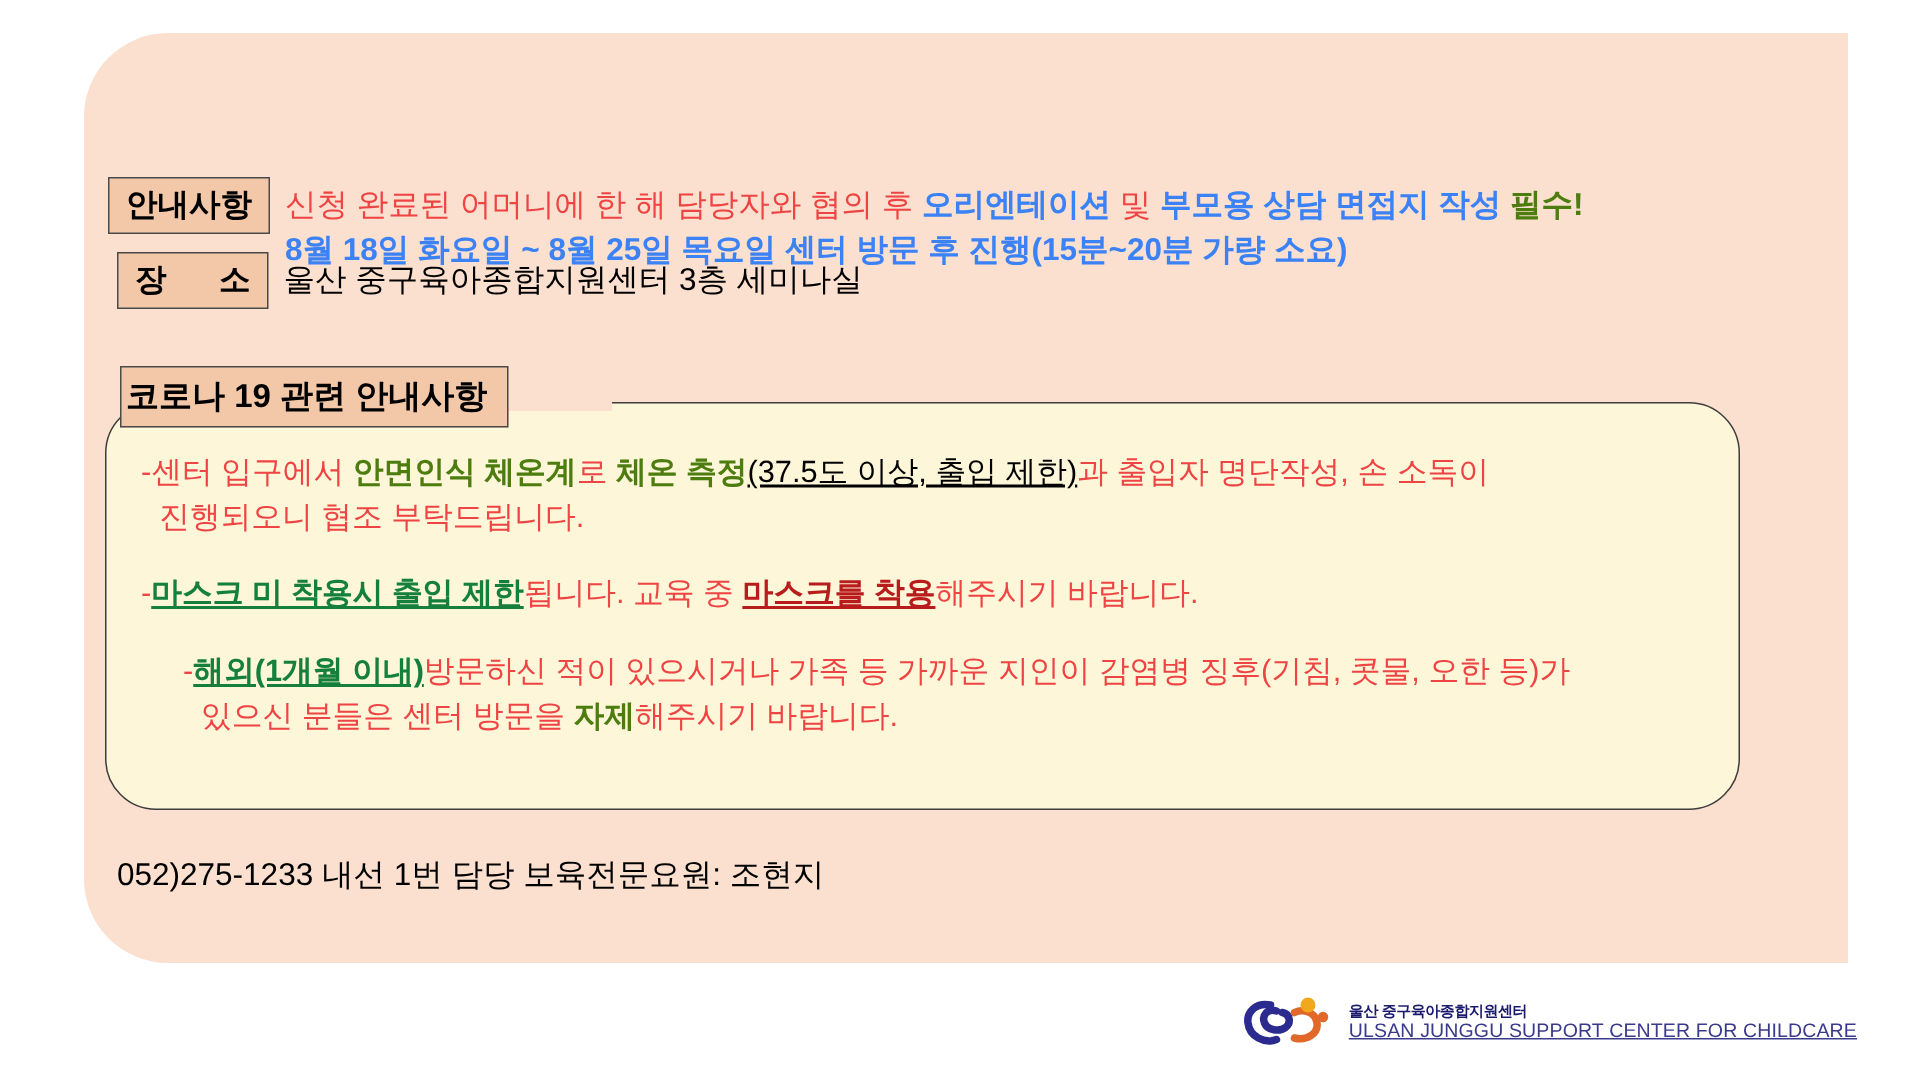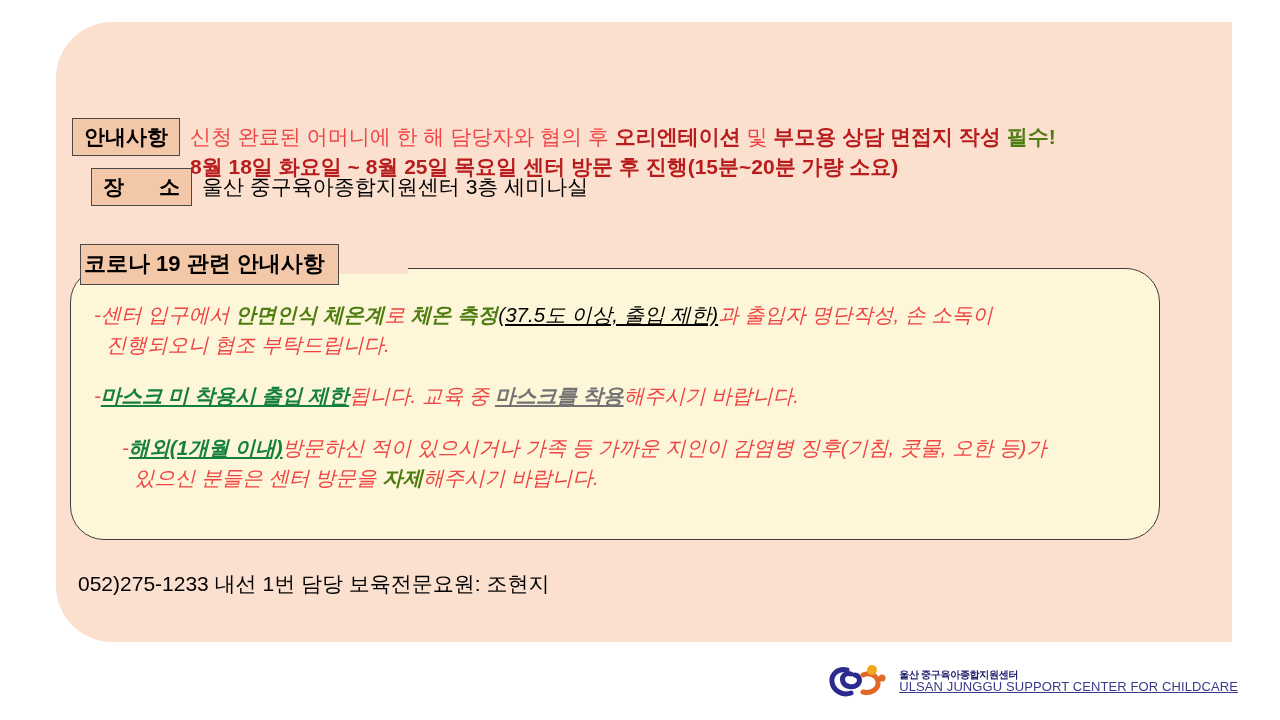--- a/index.html
+++ b/index.html
@@ -64,26 +64,26 @@
     line-height: 1.42;
     color: #000000;
     padding-top: 4px;
   }
 
   
   #row-notice { left: 72px; top: 88px; width: 1090px; margin-top: 30px; }
   #row-notice .body { width: 1000px; }
 
   
-  #row-place { left: 91px; top: 168px; width: 1000px; }
+  #row-place { left: 78px; top: 168px; width: 1000px; }
 
   
   #row-contact { left: 78px; top: 565px; width: 1000px; }
 
-  .blue-b { color: #b91c1c; font-weight: bold; }
+  .blue-b { color: #3b82f6; font-weight: bold; }
   .red-b  { color: #4d7c0f; font-weight: bold; }
   .black  { color: #ef4444; }
 
   
   .corona-wrap {
     position: absolute;
     left: 70px;
     top: 244px;
     width: 1090px;
     height: 296px;
@@ -122,26 +122,26 @@
 
   .corona-content {
     position: absolute;
     left: 24px;
     top: 56px;
     width: 1042px;
     font-size: 20.5px;
     line-height: 1.45;
     color: #000000;
   }
-  .corona-p { margin: 0 0 22px 0; text-indent: 0; font-style: italic; }
+  .corona-p { margin: 0 0 22px 0; text-indent: 0; }
   .corona-p:last-child { margin-bottom: 0; margin-left: 28px; }
   .hang { display: block; padding-left: 12px; text-indent: -12px; }
   .u-red { color: #15803d; font-weight: bold; text-decoration: underline; }
   .u-black { color: #000000; text-decoration: underline; }
-  .b-black { color: #737373; font-weight: bold; text-decoration: underline; }
+  .b-black { color: #b91c1c; font-weight: bold; text-decoration: underline; }
 
   
   .logo {
     position: absolute;
     right: 42px;
     bottom: 18px;
     display: flex;
     align-items: center;
   }
   .logo-mark {

